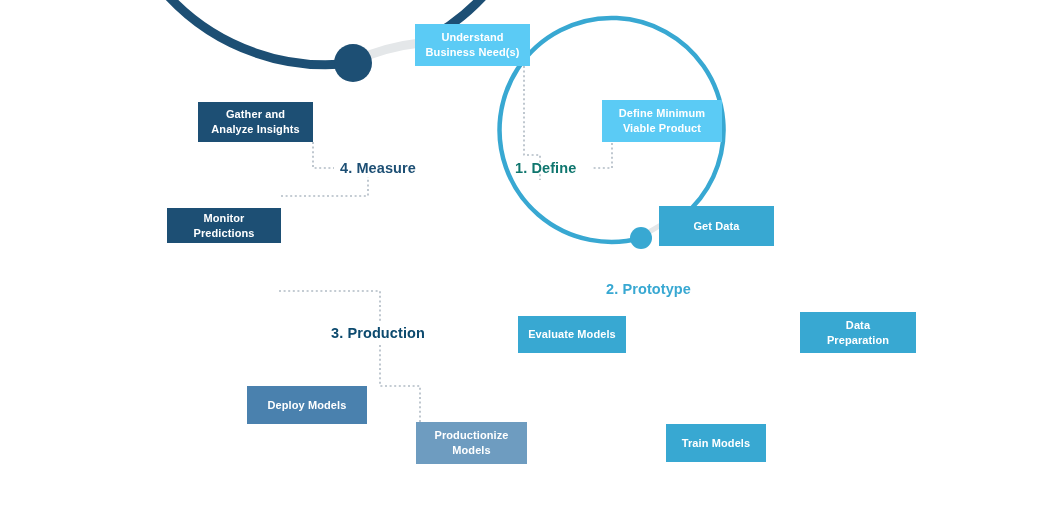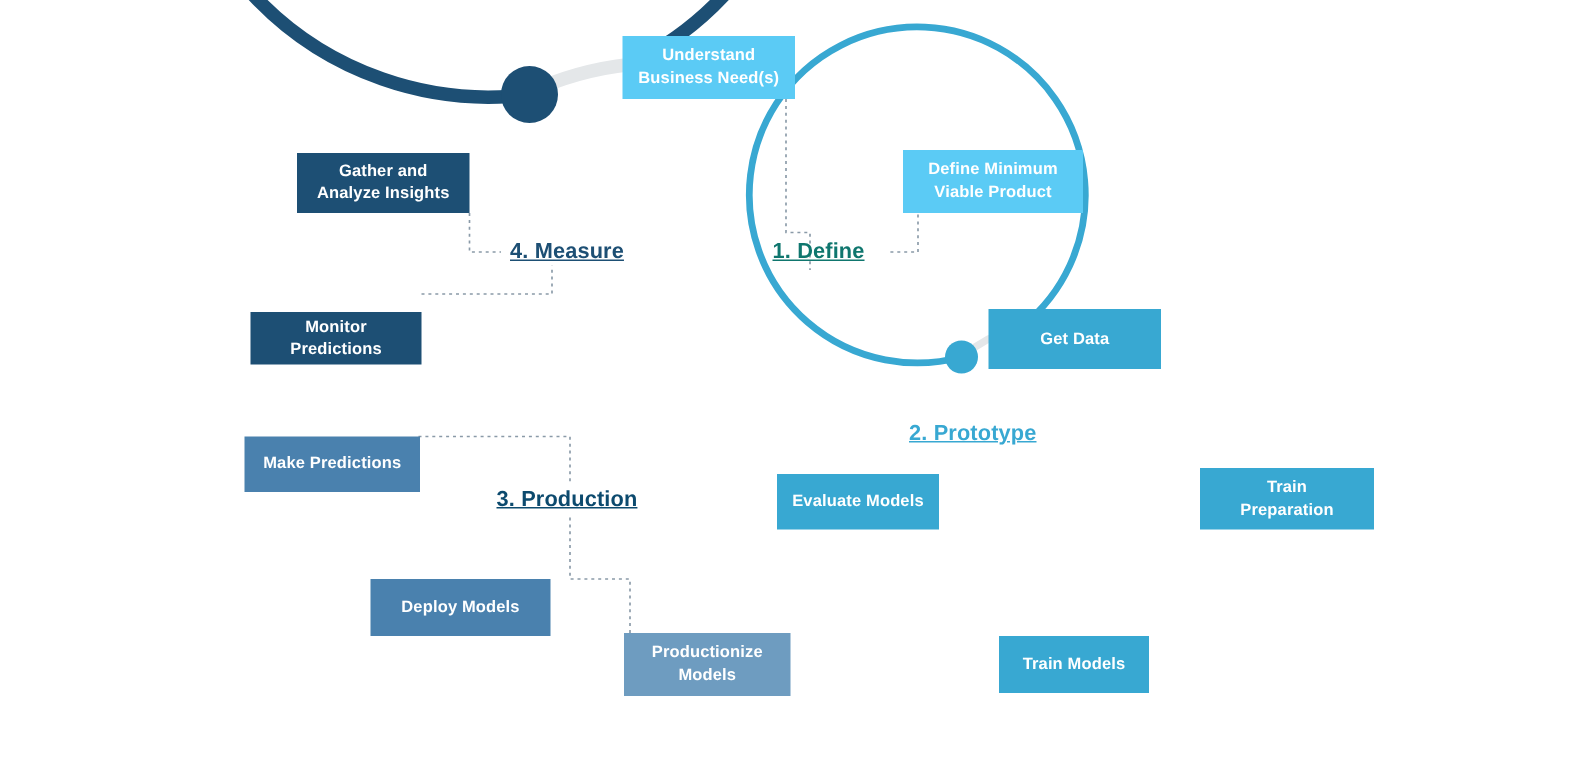--- a/index.html
+++ b/index.html
@@ -41,21 +41,20 @@
     letter-spacing: 0.1px;
     padding: 3px 6px;
     white-space: pre-line;
   }
   .phase-label {
     position: absolute;
     font-size: 14.5px;
     font-weight: bold;
     letter-spacing: 0.1px;
     white-space: nowrap;
-    text-decoration: underline;
   }
   #footer {
     position: absolute;
     left: 0;
     bottom: 13px;
     width: 1050px;
     display: flex;
     align-items: baseline;
     justify-content: center;
     gap: 7px;
@@ -121,44 +120,41 @@
   <div class="node" style="left:602px; top:100px; width:120px; height:42px; background:#5BCBF5;">
     <span>Define Minimum
 Viable Product</span>
   </div>
 
   <div class="node" style="left:659px; top:206px; width:115px; height:40px; background:#38A8D2;">
     <span>Get Data</span>
   </div>
 
   <div class="node" style="left:800px; top:312px; width:116px; height:41px; background:#38A8D2;">
-    <span>Train
+    <span>Data
 Preparation</span>
   </div>
 
   <div class="node" style="left:666px; top:424px; width:100px; height:38px; background:#38A8D2;">
     <span>Train Models</span>
   </div>
 
   <div class="node" style="left:518px; top:316px; width:108px; height:37px; background:#38A8D2;">
     <span>Evaluate Models</span>
   </div>
 
   <div class="node" style="left:416px; top:422px; width:111px; height:42px; background:#6E9CC0;">
     <span>Productionize
 Models</span>
   </div>
 
   <div class="node" style="left:247px; top:386px; width:120px; height:38px; background:#4A81AE;">
     <span>Deploy Models</span>
   </div>
 
-  <div class="node" style="left:163px; top:291px; width:117px; height:37px; background:#4A81AE;">
-    <span>Make Predictions</span>
-  </div>
 
   <div class="node" style="left:167px; top:208px; width:114px; height:35px; background:#1D4F74;">
     <span>Monitor Predictions</span>
   </div>
 
   <div class="node" style="left:198px; top:102px; width:115px; height:40px; background:#1D4F74;">
     <span>Gather and
 Analyze Insights</span>
   </div>
 

